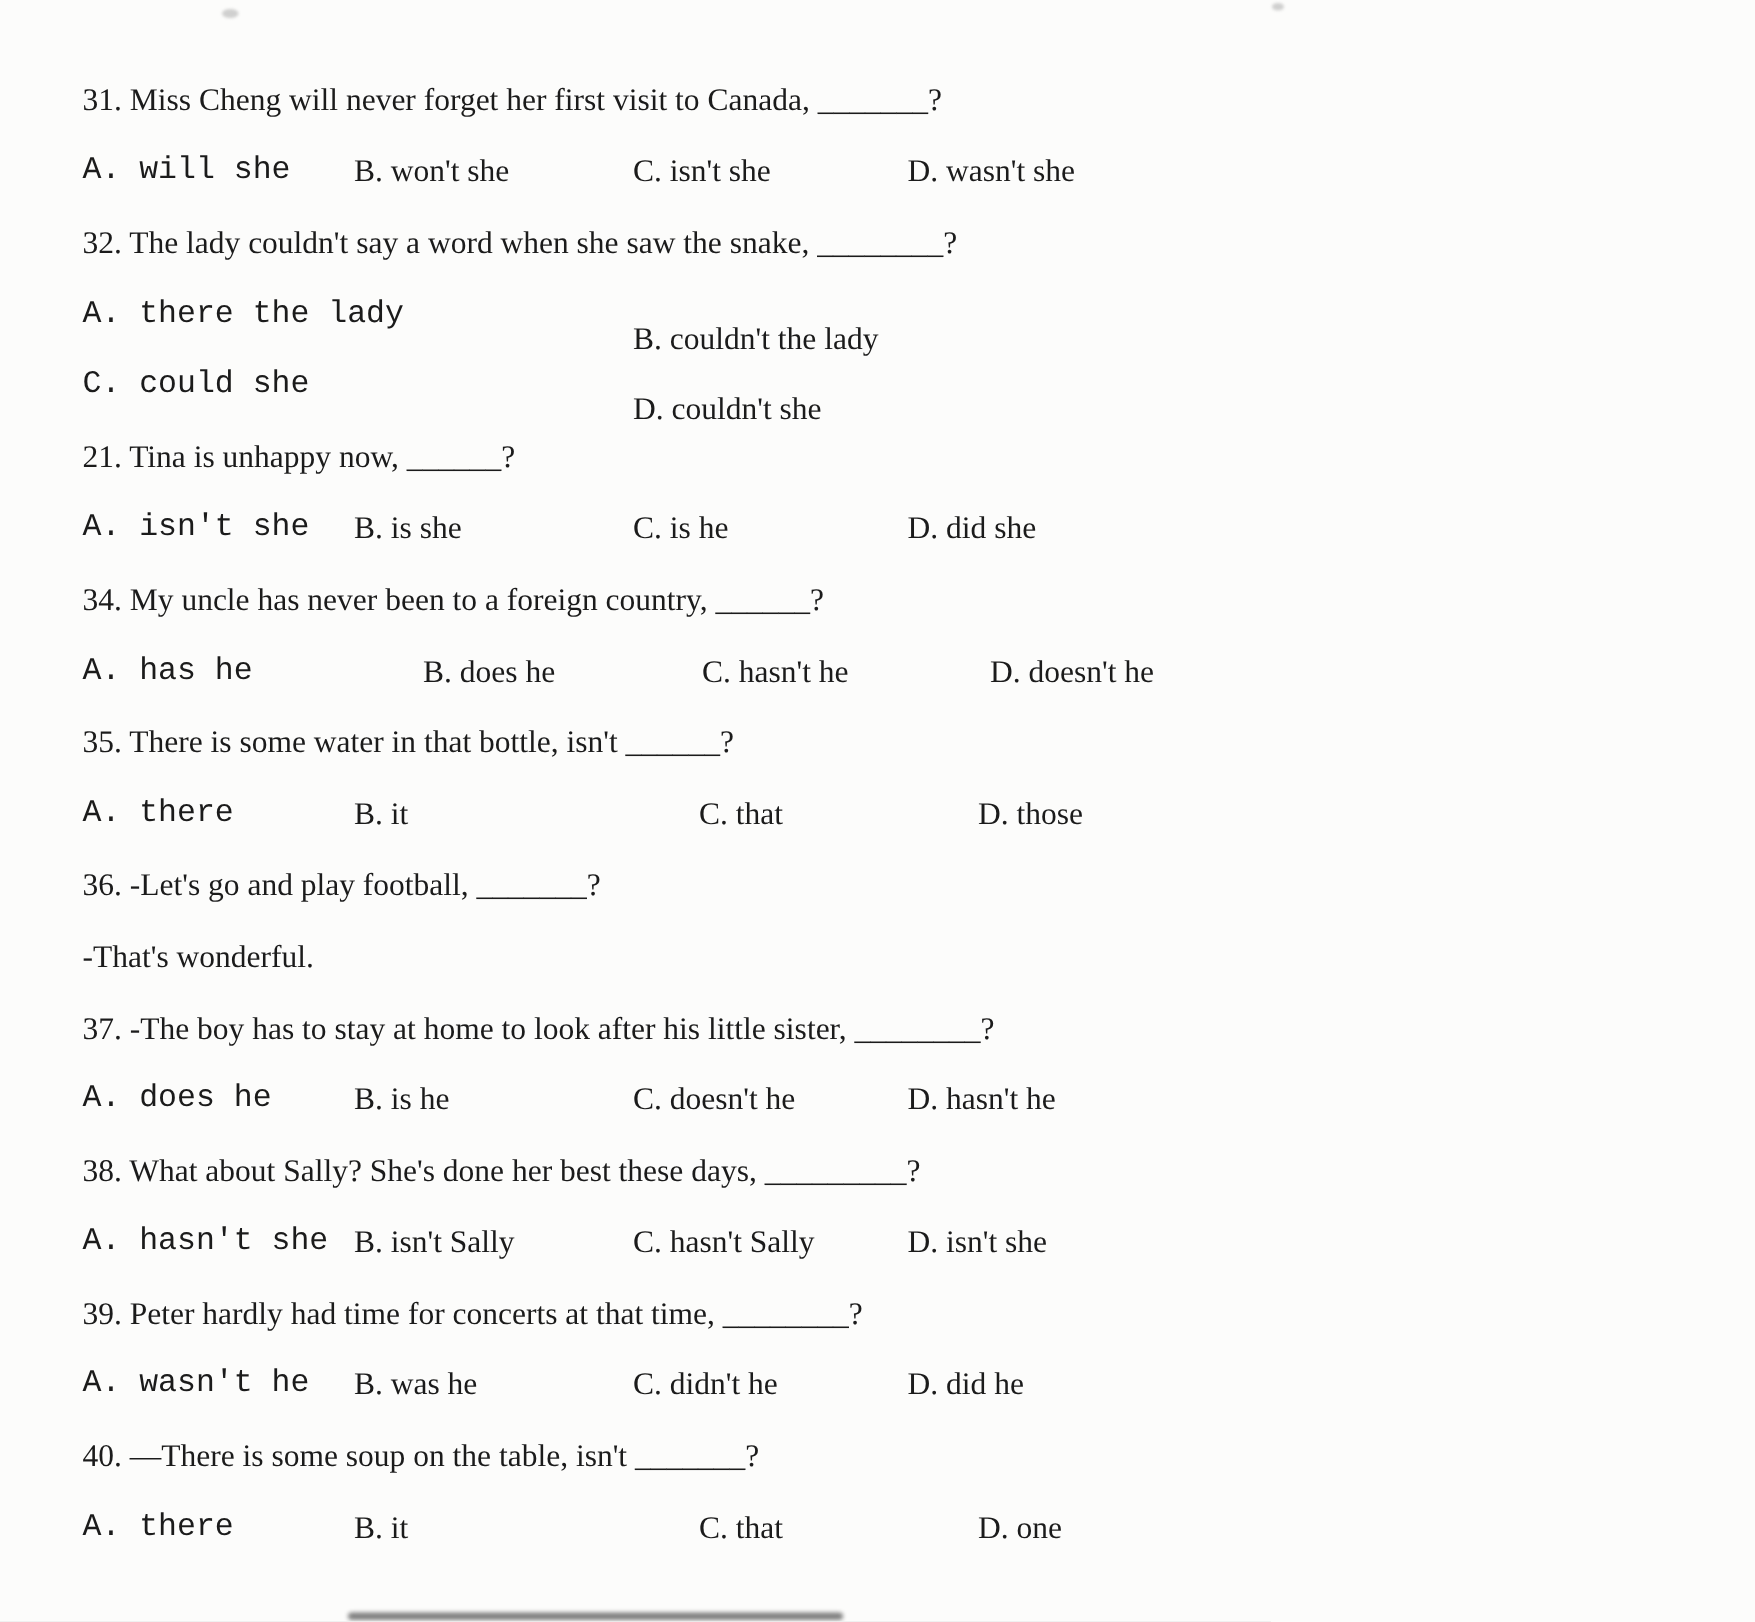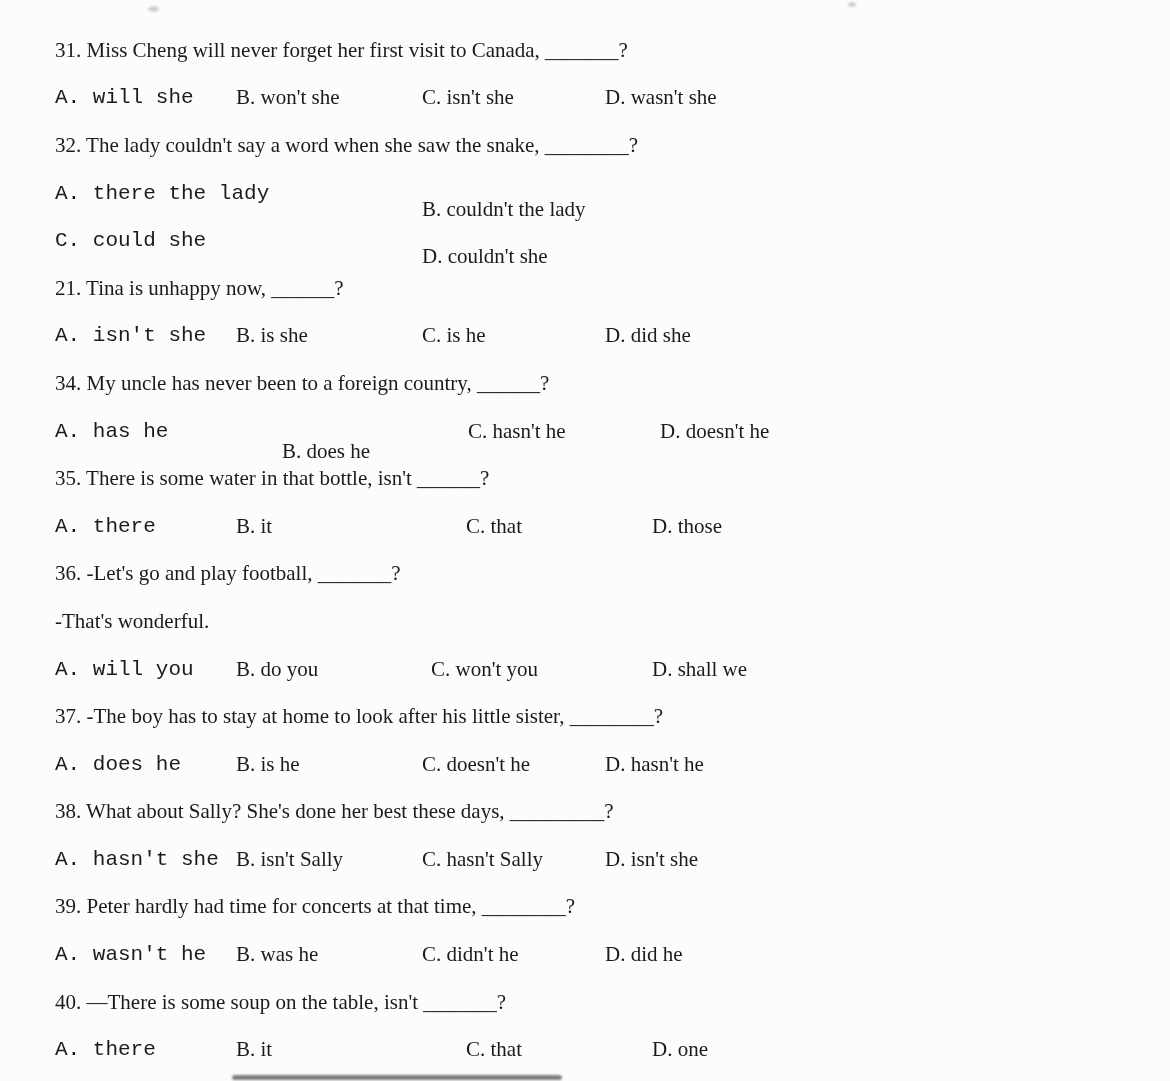--- a/index.html
+++ b/index.html
@@ -3,34 +3,34 @@
 <meta charset="utf-8">
 <style>
   html,body{margin:0;padding:0;background:#e8e8e8;}
   .page{
     position:relative;
     width:1170px;height:1081px;
     background:#fcfcfb;
     font-family:"Liberation Serif","DejaVu Serif",serif;
     font-size:21px;color:#1b1b1b;
     box-sizing:border-box;
-    padding-top:26px;
+    padding-top:43px;
     overflow:hidden;
   }
   .line{position:relative;height:47.6px;}
   .t{
     position:absolute;top:50%;transform:translateY(-50%);
     white-space:nowrap;
   }
   .q{left:55px;}
   .oa{left:55px;font-family:Liberation Mono, monospace;}
   .ob{left:236px;}
   .oc{left:422px;}
   .od{left:605px;}
-  .row-wide .ob{left:282px;margin-top:20px;}
+  .row-wide .ob{left:282px;}
   .row-wide .oc{left:468px;text-align:center;}
   .row-wide .od{left:628px;margin-left:32px;}
   .row-spread .oc{left:466px;}
   .row-spread .od{left:652px;}
   .row-mid .oc{left:431px;}
   .row-mid .od{left:652px;}
   .row-pair .ob{left:422px;margin-top:16px;}
   
   .speck{position:absolute;background:#9a9a9a;border-radius:50%;opacity:.45;filter:blur(1px);}
   .speck-1{left:148px;top:6px;width:11px;height:6px;}
@@ -96,26 +96,20 @@
     <span class="t oc">C. that</span>
     <span class="t od">D. those</span>
   </div>
 
   <div class="line">
     <span class="t q">36. -Let's go and play football, _______?</span>
   </div>
   <div class="line">
     <span class="t q">-That's wonderful.</span>
   </div>
-  <div class="line row-mid">
-    <span class="t oa">A. will you</span>
-    <span class="t ob">B. do you</span>
-    <span class="t oc">C. won't you</span>
-    <span class="t od">D. shall we</span>
-  </div>
 
   <div class="line">
     <span class="t q">37. -The boy has to stay at home to look after his little sister, ________?</span>
   </div>
   <div class="line">
     <span class="t oa">A. does he</span>
     <span class="t ob">B. is he</span>
     <span class="t oc">C. doesn't he</span>
     <span class="t od">D. hasn't he</span>
   </div>

